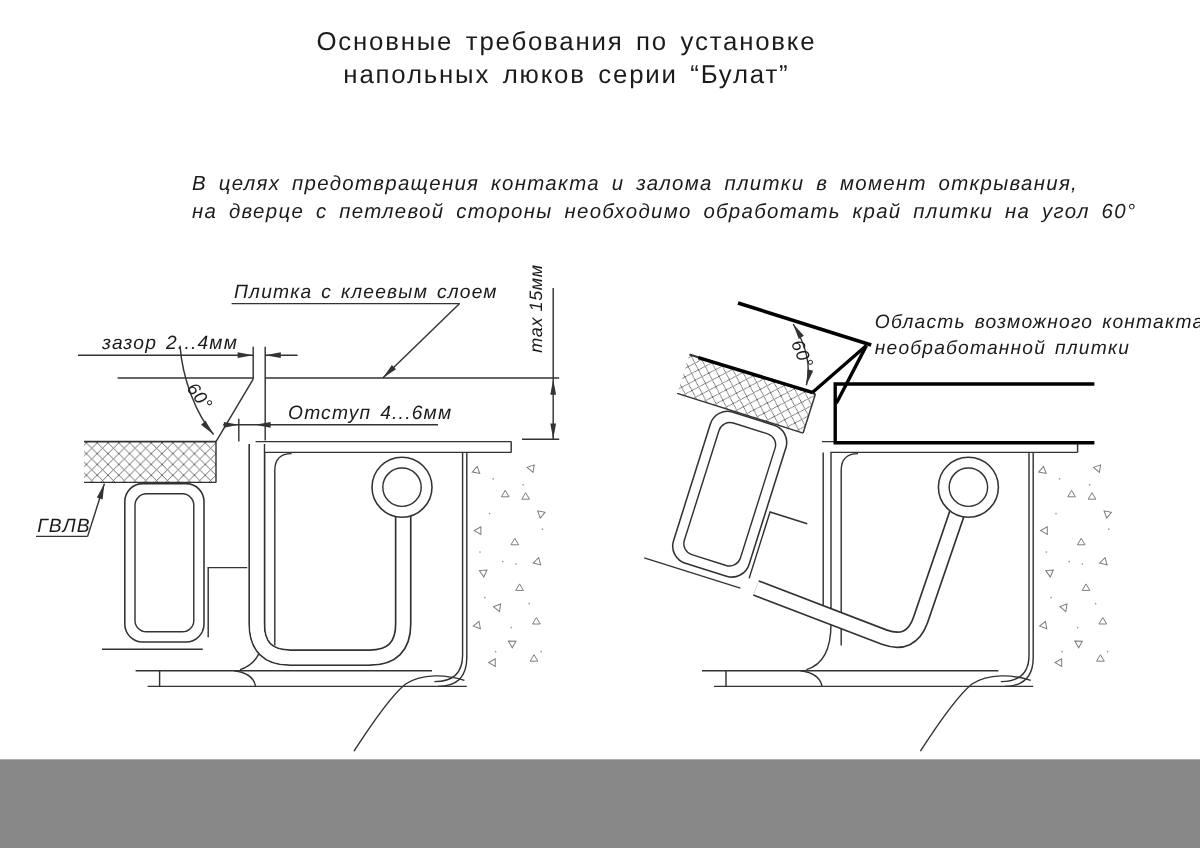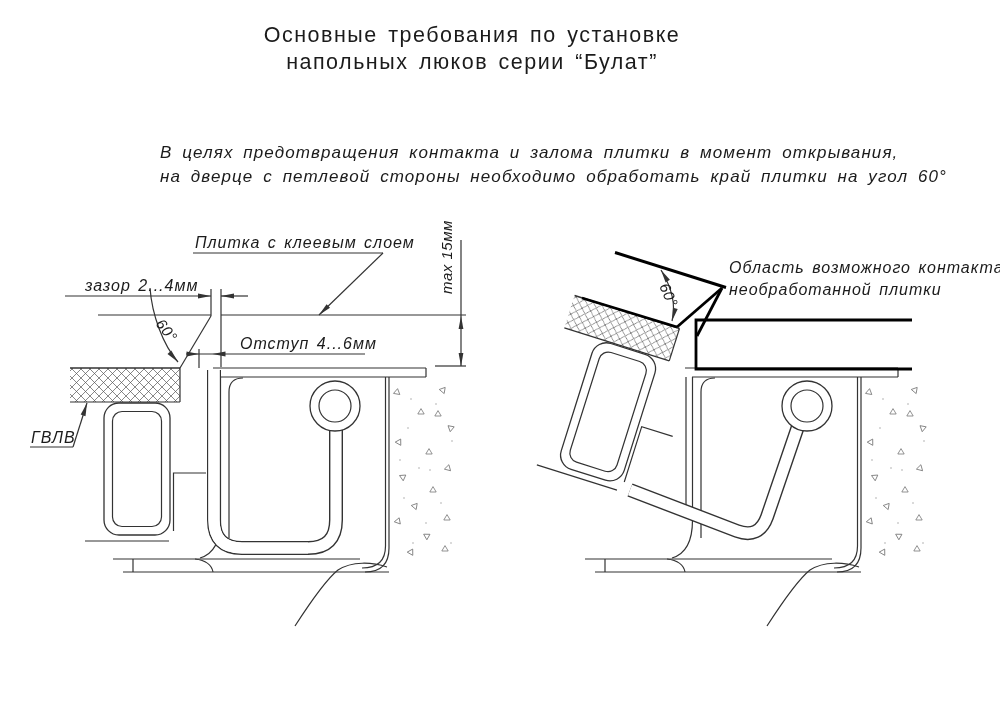--- a/index.html
+++ b/index.html
@@ -1,16 +1,16 @@
 <!DOCTYPE html>
 <html><head>
 <meta charset="utf-8">
 <style>
   html,body{margin:0;padding:0;background:#888;}
-  .page{width:1000px;height:707px;background:#ffffff;position:relative;margin:0 auto;
+  .page{width:1000px;height:633px;background:#ffffff;position:relative;margin:0 auto;
         font-family:"Liberation Sans",sans-serif;overflow:hidden;}
   svg{position:absolute;inset:0;}
   text{fill:#1b1b1b;}
   .ttl{font-size:21.5px;letter-spacing:1.5px;word-spacing:3px;text-anchor:middle;}
   .note{font-size:17px;font-style:italic;letter-spacing:1.1px;word-spacing:4px;}
   .lbl{font-size:16px;font-style:italic;letter-spacing:1px;word-spacing:2px;}
   .sm{font-size:15px;font-style:italic;letter-spacing:0.5px;}
   .ln{stroke:#333;stroke-width:1.2;fill:none;}
   .ln16{stroke:#333;stroke-width:1.6;fill:none;}
   .thk{stroke:#000;stroke-width:2.8;fill:none;}

